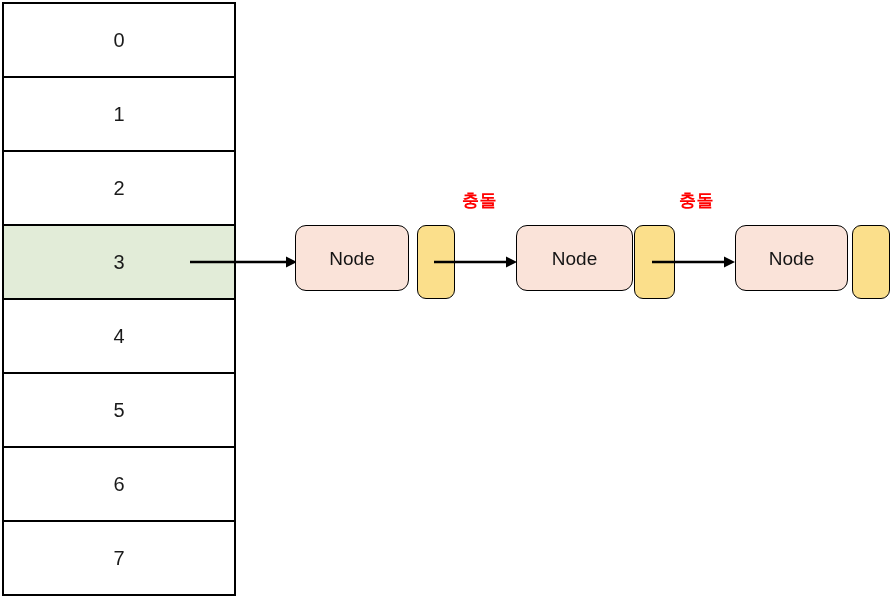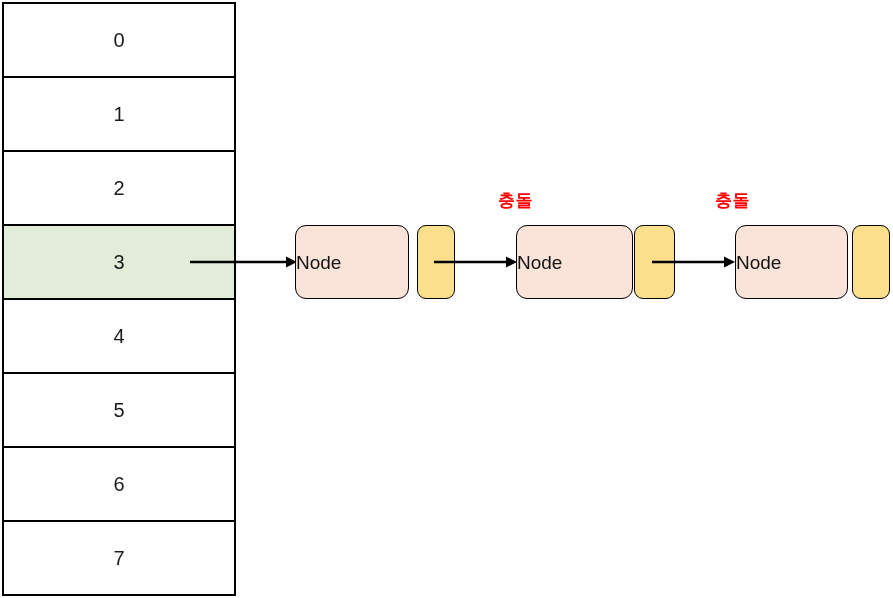--- a/index.html
+++ b/index.html
@@ -61,22 +61,22 @@
     display: flex;
     align-items: stretch;
   }
   .node-box {
     background: #fae3d9;
     border: 1.3px solid #000000;
     border-radius: 11px;
     box-sizing: border-box;
     display: flex;
     align-items: center;
-    justify-content: flex-start;
-    height: 74px;
+    justify-content: center;
+    height: 66px;
   }
   .node-text {
     font-size: 19px;
     color: #141414;
     line-height: 1;
   }
   .ptr-box {
     background: #fbdf8b;
     border: 1.3px solid #000000;
     border-radius: 9px;
@@ -99,21 +99,20 @@
 
   
   .collision-label {
     position: absolute;
     font-size: 17px;
     font-weight: bold;
     color: #ff0000;
     line-height: 1;
     white-space: nowrap;
     letter-spacing: 0.5px;
-    margin-left: 36px;
   }
   #collision-label-1 { left: 462px; top: 192px; }
   #collision-label-2 { left: 679px; top: 192px; }
 
   
   .arrow {
     position: absolute;
     top: 255px;
   }
   #arrow-bucket-to-node1 { left: 190px; }

